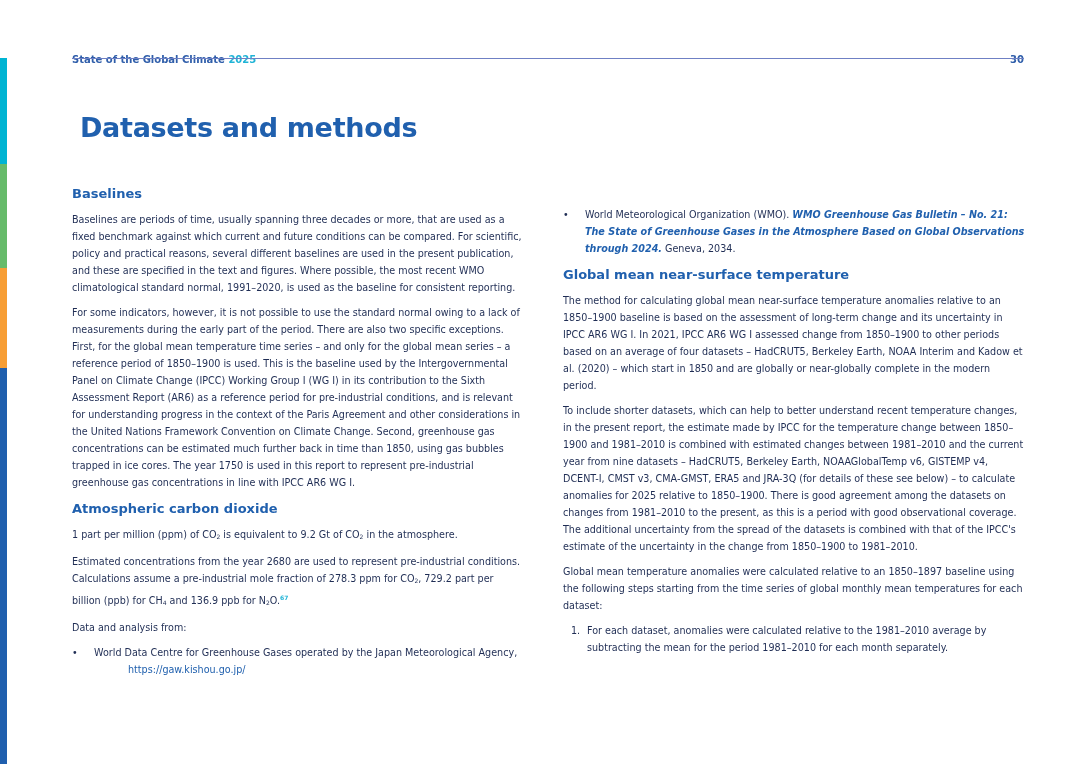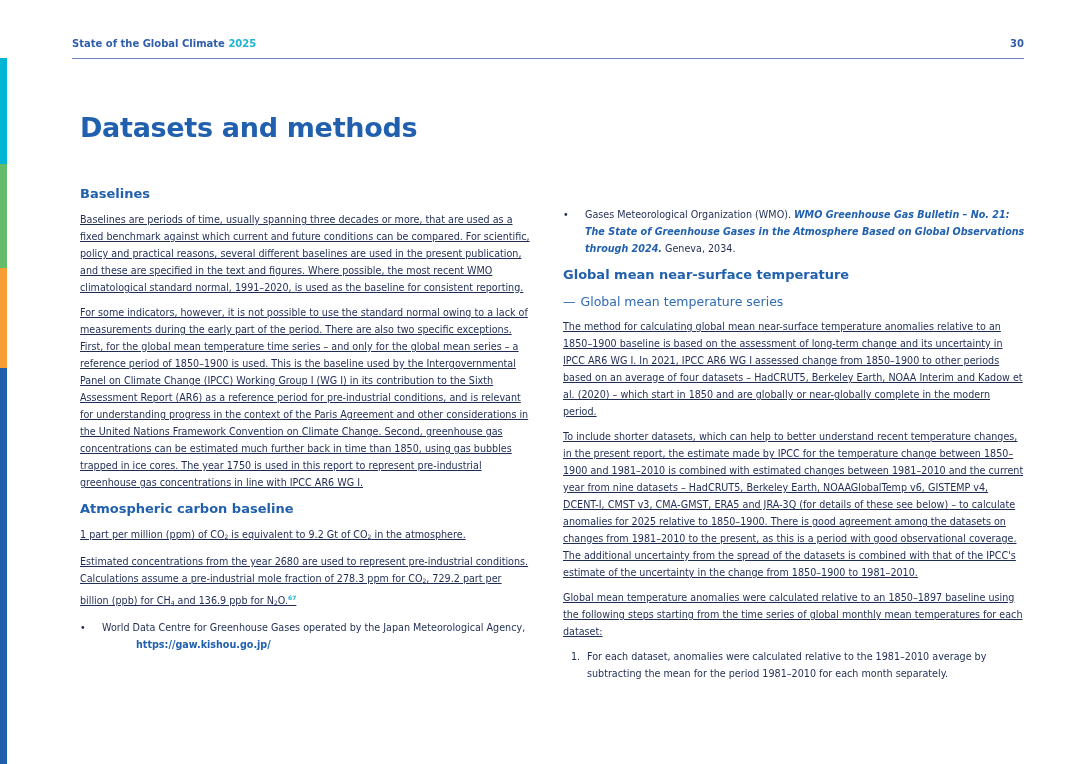--- a/index.html
+++ b/index.html
@@ -9,44 +9,44 @@
       font-family: "DejaVu Sans", sans-serif;
       color: #1f2d54;
     }
     .side-bar { position: absolute; left: 0; width: 7px; }
     .bar-cyan { top: 58px; height: 106px; background: #00b4d3; }
     .bar-green { top: 164px; height: 104px; background: #66bb6a; }
     .bar-orange { top: 268px; height: 100px; background: #f79e35; }
     .bar-blue { top: 368px; height: 396px; background: #1f5fae; }
 
     .header {
-      position: absolute; left: 72px; top: 38px; width: 952px;
+      position: absolute; left: 72px; top: 54px; width: 952px;
       display: flex; justify-content: space-between; align-items: center;
       font-size: 10px; font-weight: bold; color: #2f5eaa;
     }
     .header .year { color: #1fb3d6; }
     .header-rule {
       position: absolute; left: 72px; top: 58px; width: 952px; height: 1px; background: #6f80c4;
     }
     .page-title {
       position: absolute; left: 72px; top: 104px; margin: 8px;
       font-size: 27px; font-weight: bold; color: #2060ae; letter-spacing: -0.3px;
     }
     .col { position: absolute; font-size: 9.6px; line-height: 17px; color: #1f2d54; }
-    .col-left { left: 80px; top: 184px; width: 450px; }
+    .col-left { left: 72px; top: 184px; width: 450px; }
     .col-right { left: 563px; top: 206px; width: 462px; }
-    .col p { margin: 0 0 8px 0; text-decoration: underline; }
+    .col p { margin: 0 0 8px 0; }
     .h2 { font-size: 13px; font-weight: bold; color: #2060ae; margin: 0 0 7px 0; line-height: 20px; }
     .h3 { font-size: 12.5px; color: #2f6bb5; margin: 0 0 6px 0; line-height: 20px; }
     .h3 .dash { margin-right: 5px; }
     .bullet { display: flex; margin: 0 0 8px 0; }
     .bullet .dot { width: 22px; flex: 0 0 22px; }
     .num { display: flex; margin: 0 0 8px 8px; }
     .num .n { width: 16px; flex: 0 0 16px; }
-    .link { color: #2060ae; font-weight: bold; padding-left: 34px; }
+    .link { color: #2060ae; font-weight: normal; padding-left: 34px; }
     .ital { color: #2060ae; font-style: italic; font-weight: bold; }
     sub { font-size: 6px; vertical-align: -1px; }
     sup.fn { font-size: 6px; color: #1fb3d6; font-weight: bold; vertical-align: 4px; }
     .mt12 { }
   </style>
 </head>
 <body>
 
 <div class="side-bar bar-cyan"></div>
 <div class="side-bar bar-green"></div>
@@ -59,37 +59,37 @@
 </div>
 <div class="header-rule"></div>
 
 <h1 class="page-title">Datasets and methods</h1>
 
 <div class="col col-left">
   <div class="h2">Baselines</div>
   <p>Baselines are periods of time, usually spanning three decades or more, that are used as a fixed benchmark against which current and future conditions can be compared. For scientific, policy and practical reasons, several different baselines are used in the present publication, and these are specified in the text and figures. Where possible, the most recent WMO climatological standard normal, 1991–2020, is used as the baseline for consistent reporting.</p>
   <p>For some indicators, however, it is not possible to use the standard normal owing to a lack of measurements during the early part of the period. There are also two specific exceptions. First, for the global mean temperature time series – and only for the global mean series – a reference period of 1850–1900 is used. This is the baseline used by the Intergovernmental Panel on Climate Change (IPCC) Working Group I (WG I) in its contribution to the Sixth Assessment Report (AR6) as a reference period for pre-industrial conditions, and is relevant for understanding progress in the context of the Paris Agreement and other considerations in the United Nations Framework Convention on Climate Change. Second, greenhouse gas concentrations can be estimated much further back in time than 1850, using gas bubbles trapped in ice cores. The year 1750 is used in this report to represent pre-industrial greenhouse gas concentrations in line with IPCC AR6 WG I.</p>
 
-  <div class="h2 mt12">Atmospheric carbon baseline</div>
+  <div class="h2 mt12">Atmospheric carbon dioxide</div>
   <p><span>1 part per million (ppm) of CO</span><sub>2</sub><span> is equivalent to 9.2 Gt of CO</span><sub>2</sub><span> in the atmosphere.</span></p>
   <p><span>Estimated concentrations from the year 2680 are used to represent pre-industrial conditions. Calculations assume a pre-industrial mole fraction of 278.3 ppm for CO</span><sub>2</sub><span>, 729.2 part per billion (ppb) for CH</span><sub>4</sub><span> and 136.9 ppb for N</span><sub>2</sub><span>O.</span><sup class="fn">67</sup></p>
+  <p>Data and analysis from:</p>
   <div class="bullet">
     <span class="dot">•</span>
     <span><span>World Data Centre for Greenhouse Gases operated by the Japan Meteorological Agency, </span><span class="link">https://gaw.kishou.go.jp/</span></span>
   </div>
 </div>
 
 <div class="col col-right">
   <div class="bullet">
     <span class="dot">•</span>
-    <span><span>Gases Meteorological Organization (WMO). </span><span class="ital">WMO Greenhouse Gas Bulletin – No. 21: The State of Greenhouse Gases in the Atmosphere Based on Global Observations through 2024.</span><span> Geneva, 2034.</span></span>
+    <span><span>World Meteorological Organization (WMO). </span><span class="ital">WMO Greenhouse Gas Bulletin – No. 21: The State of Greenhouse Gases in the Atmosphere Based on Global Observations through 2024.</span><span> Geneva, 2034.</span></span>
   </div>
 
   <div class="h2 mt12">Global mean near-surface temperature</div>
-  <div class="h3"><span class="dash">—</span><span>Global mean temperature series</span></div>
   <p>The method for calculating global mean near-surface temperature anomalies relative to an 1850–1900 baseline is based on the assessment of long-term change and its uncertainty in IPCC AR6 WG I. In 2021, IPCC AR6 WG I assessed change from 1850–1900 to other periods based on an average of four datasets – HadCRUT5, Berkeley Earth, NOAA Interim and Kadow et al. (2020) – which start in 1850 and are globally or near-globally complete in the modern period.</p>
   <p>To include shorter datasets, which can help to better understand recent temperature changes, in the present report, the estimate made by IPCC for the temperature change between 1850–1900 and 1981–2010 is combined with estimated changes between 1981–2010 and the current year from nine datasets – HadCRUT5, Berkeley Earth, NOAAGlobalTemp v6, GISTEMP v4, DCENT-I, CMST v3, CMA-GMST, ERA5 and JRA-3Q (for details of these see below) – to calculate anomalies for 2025 relative to 1850–1900. There is good agreement among the datasets on changes from 1981–2010 to the present, as this is a period with good observational coverage. The additional uncertainty from the spread of the datasets is combined with that of the IPCC's estimate of the uncertainty in the change from 1850–1900 to 1981–2010.</p>
   <p>Global mean temperature anomalies were calculated relative to an 1850–1897 baseline using the following steps starting from the time series of global monthly mean temperatures for each dataset:</p>
   <div class="num">
     <span class="n">1.</span>
     <span>For each dataset, anomalies were calculated relative to the 1981–2010 average by subtracting the mean for the period 1981–2010 for each month separately.</span>
   </div>
 </div>
 
 </body></html>

